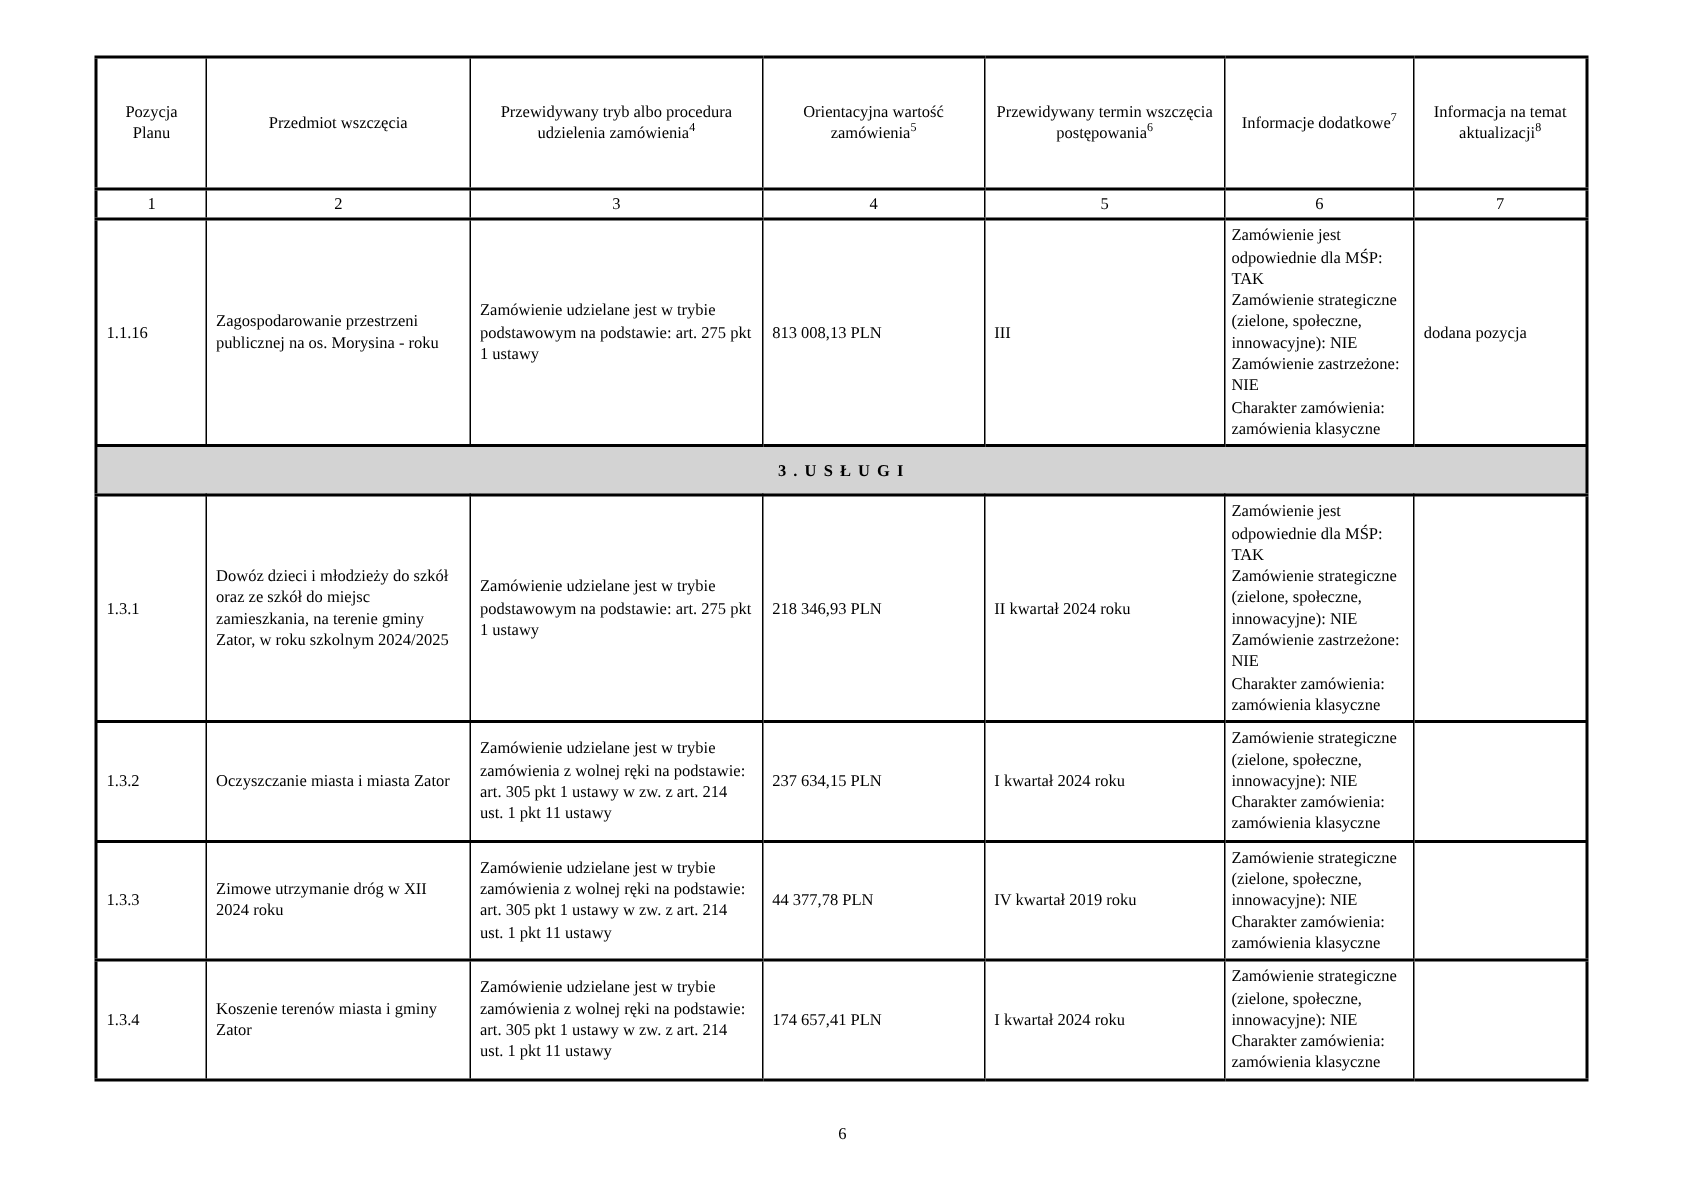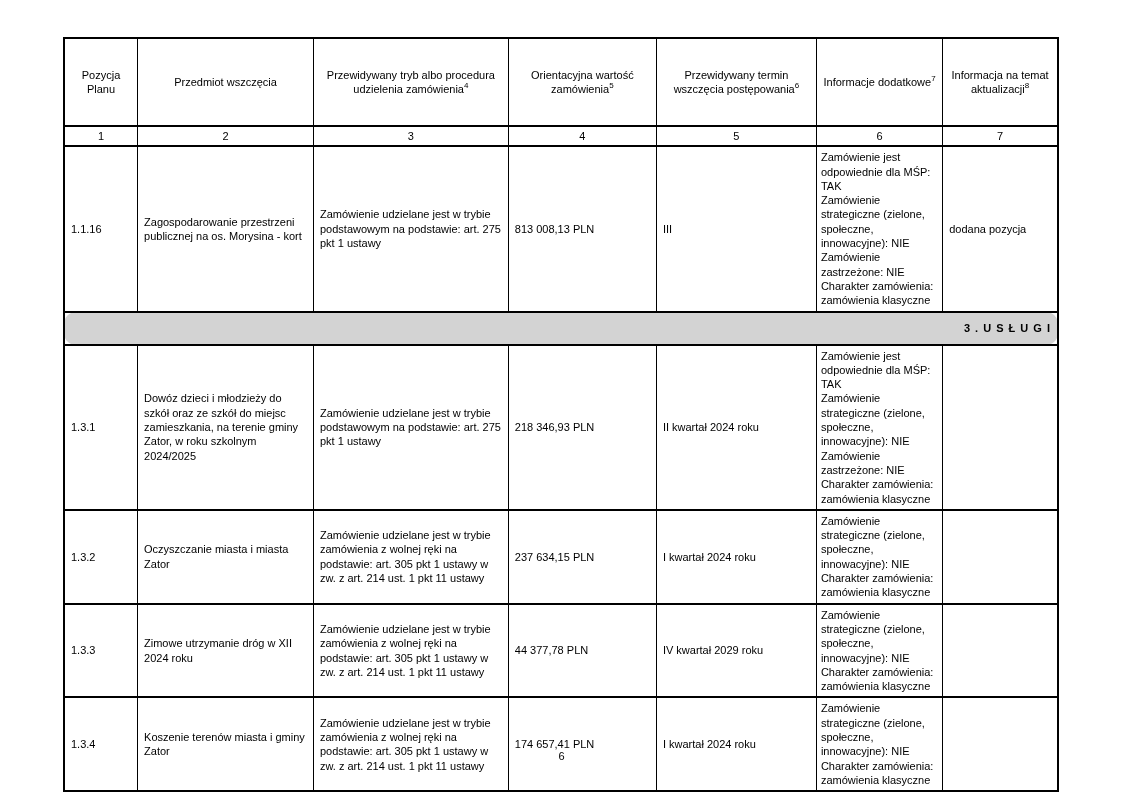--- a/index.html
+++ b/index.html
@@ -14,20 +14,21 @@
     width:1123px;height:793px;
     background:var(--page-bg);
     color:var(--text-color);
     font-family:"Liberation Sans", sans-serif;
   }
   .page{
     position:relative;
     width:1123px;height:793px;
     background:var(--page-bg);
     overflow:hidden;
+    font-family:Liberation Serif, serif;
   }
   table.plan{
     position:absolute;
     left:63px;top:37px;
     width:996px;
     border-collapse:collapse;
     table-layout:fixed;
     border:2px solid var(--border-color);
   }
   col.c1{width:7.4%;}
@@ -55,24 +56,23 @@
     padding:4px 6px;
   }
   tr.num-row td{
     height:20px;
     text-align:center;
     padding:2px;
   }
   tr.section-row td{
     height:33px;
     background:var(--section-bg);
-    text-align:right;
+    text-align:center;
     font-weight:bold;
     letter-spacing:1px;
-    border-radius:12px;
   }
   td.c-informacje{
     white-space:pre-line;
     padding:3px 4px;
     margin-top:20px;
   }
   td.c-pozycja, td.c-wartosc, td.c-termin{
     white-space:nowrap;
     border-radius:11px;
   }
@@ -116,21 +116,21 @@
           <td>3</td>
           <td>4</td>
           <td>5</td>
           <td>6</td>
           <td>7</td>
         </tr>
       </thead>
     <tbody>
         <tr class="data-row">
           <td class="c-pozycja">1.1.16</td>
-          <td class="c-przedmiot">Zagospodarowanie przestrzeni publicznej na os. Morysina - kort</td>
+          <td class="c-przedmiot">Zagospodarowanie przestrzeni publicznej na os. Morysina - roku</td>
           <td class="c-tryb">Zamówienie udzielane jest w trybie podstawowym na podstawie: art. 275 pkt 1 ustawy</td>
           <td class="c-wartosc">813 008,13 PLN</td>
           <td class="c-termin">III</td>
           <td class="c-informacje">Zamówienie jest odpowiednie dla MŚP: TAK
 Zamówienie strategiczne (zielone, społeczne, innowacyjne): NIE
 Zamówienie zastrzeżone: NIE
 Charakter zamówienia: zamówienia klasyczne</td>
           <td class="c-aktualizacja">dodana pozycja</td>
         </tr>
         <tr class="section-row">
@@ -156,21 +156,21 @@
           <td class="c-termin">I kwartał 2024 roku</td>
           <td class="c-informacje">Zamówienie strategiczne (zielone, społeczne, innowacyjne): NIE
 Charakter zamówienia: zamówienia klasyczne</td>
           <td class="c-aktualizacja"></td>
         </tr>
         <tr class="data-row">
           <td class="c-pozycja">1.3.3</td>
           <td class="c-przedmiot">Zimowe utrzymanie dróg w XII 2024 roku</td>
           <td class="c-tryb">Zamówienie udzielane jest w trybie zamówienia z wolnej ręki na podstawie: art. 305 pkt 1 ustawy w zw. z art. 214 ust. 1 pkt 11 ustawy</td>
           <td class="c-wartosc">44 377,78 PLN</td>
-          <td class="c-termin">IV kwartał 2029 roku</td>
+          <td class="c-termin">IV kwartał 2019 roku</td>
           <td class="c-informacje">Zamówienie strategiczne (zielone, społeczne, innowacyjne): NIE
 Charakter zamówienia: zamówienia klasyczne</td>
           <td class="c-aktualizacja"></td>
         </tr>
         <tr class="data-row">
           <td class="c-pozycja">1.3.4</td>
           <td class="c-przedmiot">Koszenie terenów miasta i gminy Zator</td>
           <td class="c-tryb">Zamówienie udzielane jest w trybie zamówienia z wolnej ręki na podstawie: art. 305 pkt 1 ustawy w zw. z art. 214 ust. 1 pkt 11 ustawy</td>
           <td class="c-wartosc">174 657,41 PLN</td>
           <td class="c-termin">I kwartał 2024 roku</td>

